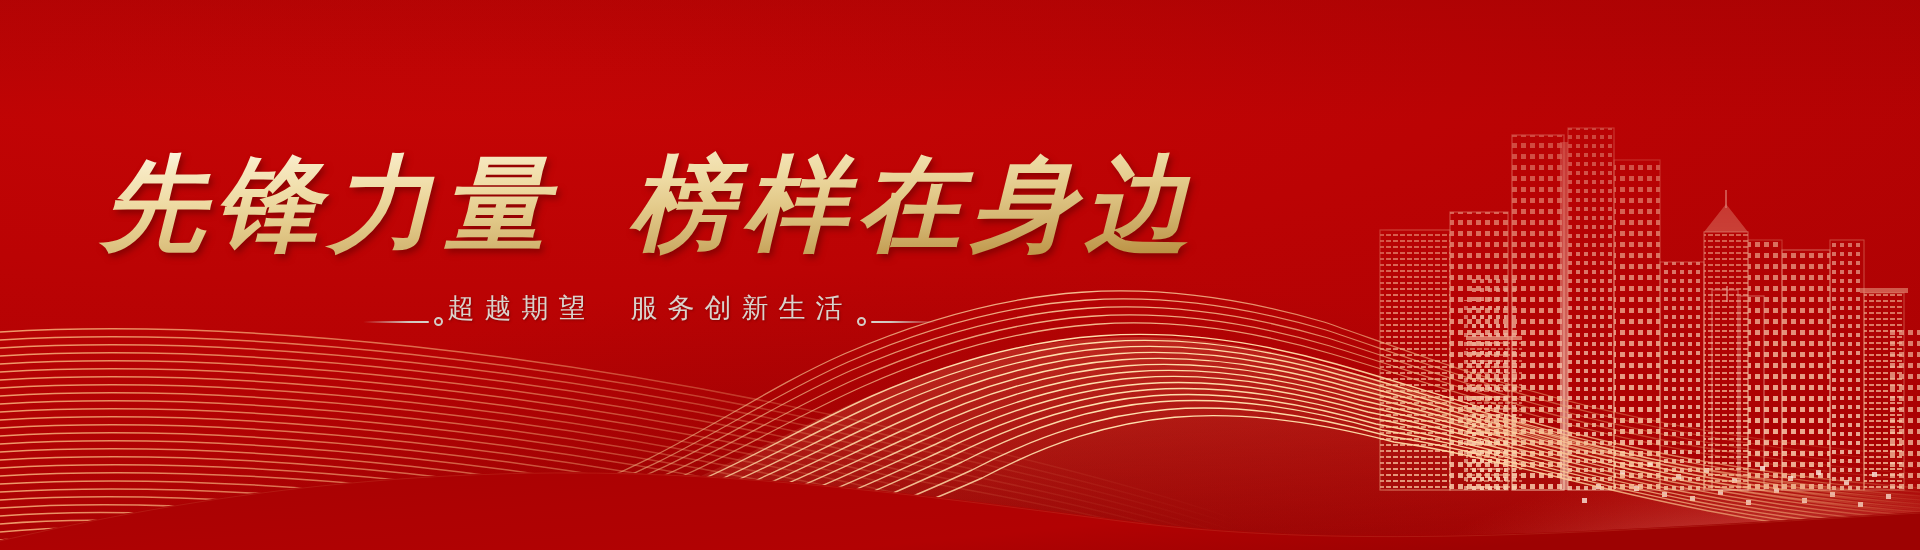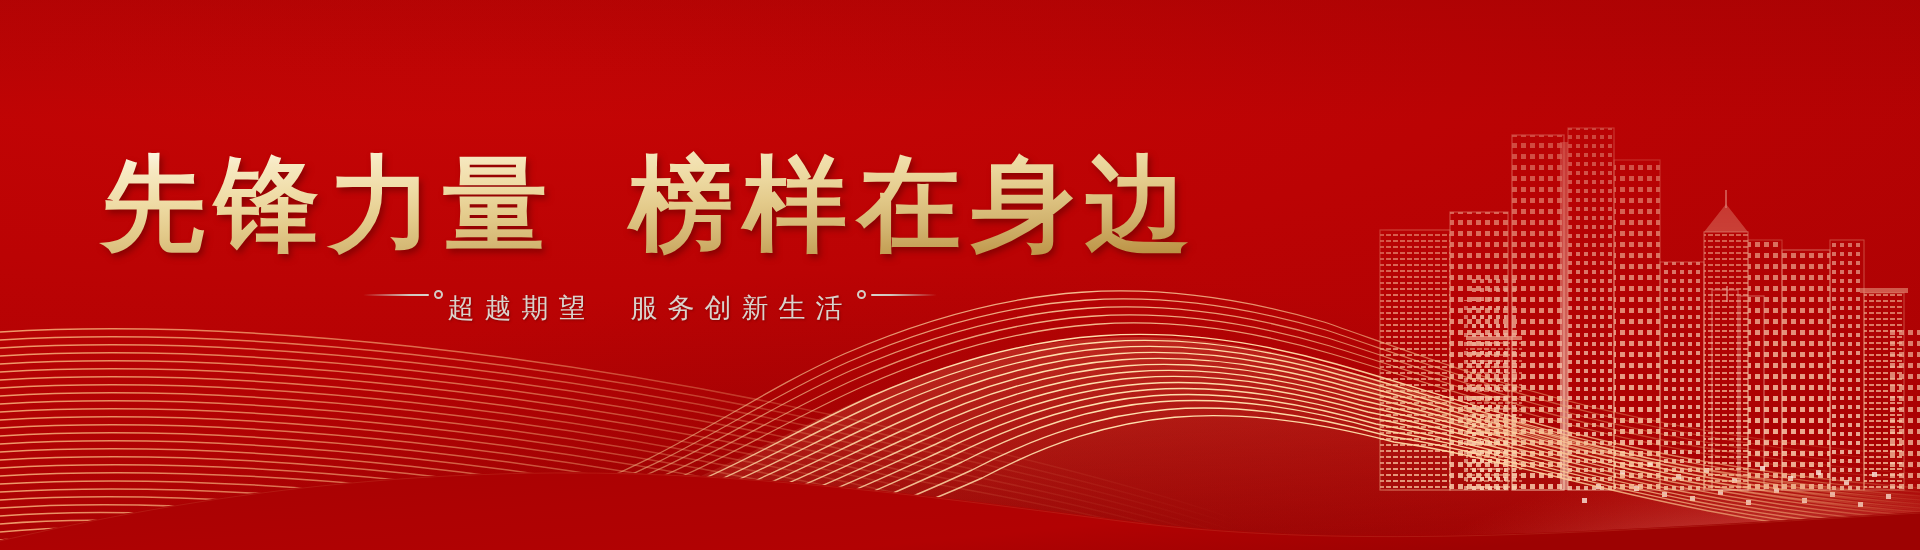--- a/index.html
+++ b/index.html
@@ -74,25 +74,26 @@
         #efdca6 34%,
         #e3ca8a 52%,
         #d2b470 70%,
         #c19a4e 87%,
         #b08736 100%);
     -webkit-background-clip: text;
     background-clip: text;
     color: transparent;
     -webkit-text-fill-color: transparent;
     filter: drop-shadow(3px 4px 3px rgba(96,0,0,.55));
+    font-style: italic;
   }
 
   .sub-row {
     display: flex;
-    align-items: flex-start;
+    align-items: flex-end;
     justify-content: center;
     gap: 4px;
     margin-top: 30px;
   }
   .orn {
     display: flex;
     align-items: center;
     gap: 5px;
   }
   .orn .bar {

